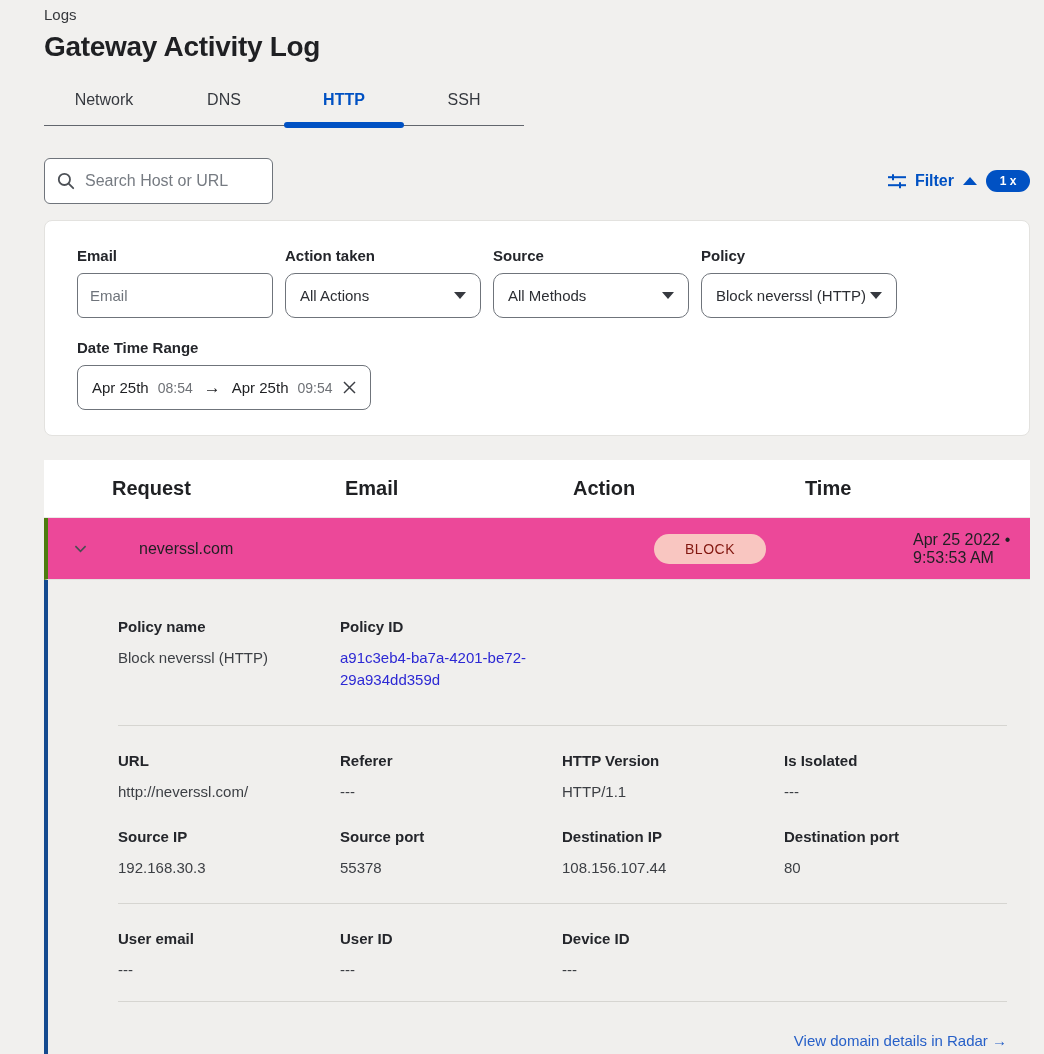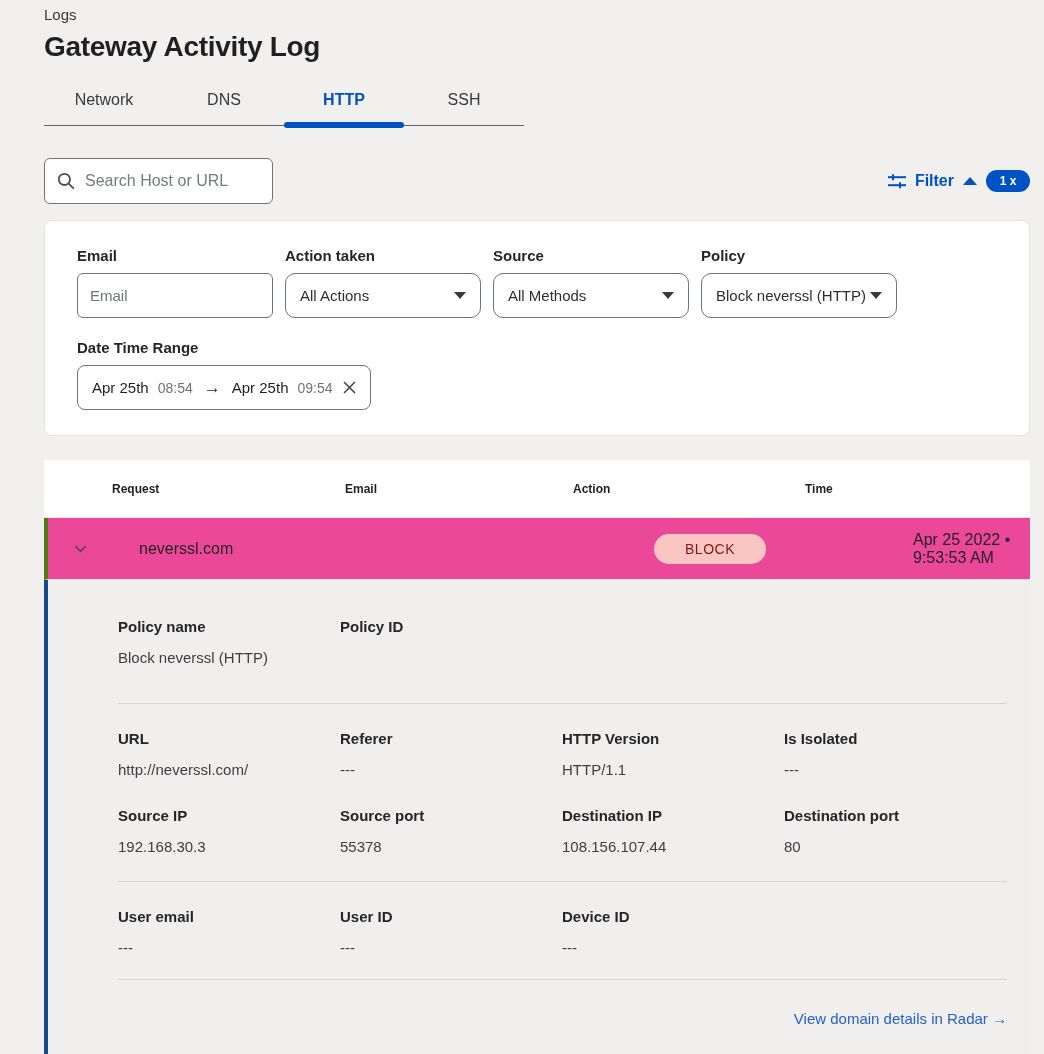--- a/index.html
+++ b/index.html
@@ -40,21 +40,21 @@
   .dt-row { margin-top:21px; }
   .dt-field { width:294px; height:45px; border:1px solid #6f747b; border-radius:8px; background:#fff; display:flex; align-items:center; padding:0 14px; gap:9px; cursor:pointer; }
   .dt-date { font-size:15px; color:#1f2023; }
   .dt-time { font-size:14px; color:#6f7277; }
   .dt-arrow { font-size:17px; color:#1f2023; margin:0 2px; }
   .dt-clear { margin-left:auto; display:flex; align-items:center; cursor:pointer; }
 
   
   .table-card { margin:24px 14px 0 44px; width:986px; }
   .thead { background:#fff; height:58px; display:grid; grid-template-columns:68px 233px 228px 232px auto; align-items:center; border-bottom:1px solid #eae9e6; }
-  .th { font-size:12px; font-weight:bold; color:#1f2023; }
+  .th { font-size:20px; font-weight:bold; color:#1f2023; }
   .trow { background:#ec4899; height:62px; border-left:4px solid #4d7c0f; border-bottom:1px solid #e3e2df; display:grid; grid-template-columns:64px 233px 228px 232px auto; align-items:center; cursor:pointer;gap:27px; }
   .expander { display:flex; justify-content:center; align-items:center; cursor:pointer; }
   .req-cell { font-size:16px; color:#1f2023; }
   .badge-block { display:inline-flex; width:112px; height:30px; border-radius:15px; background:#f9c6c1; color:#821710; font-size:14px; font-weight:normal; letter-spacing:0.5px; align-items:center; justify-content:center; }
   .time-cell { font-size:16px; color:#1f2023; }
 
   
   .expanded { background:#f0efed; border-left:4px solid #154a8f; height:482px; padding:0 23px 0 70px; overflow:hidden; }
   .dgrid { display:grid; grid-template-columns:222px 222px 222px 222px; }
   .ditem .dlabel { font-size:15px; font-weight:bold; color:#24262b; margin-bottom:12px; }
@@ -179,20 +179,21 @@
     </div>
 
     <div class="expanded">
       <div class="dgrid sec-policy">
         <div class="ditem">
           <div class="dlabel">Policy name</div>
           <div class="dvalue">Block neverssl (HTTP)</div>
         </div>
         <div class="ditem">
           <div class="dlabel">Policy ID</div>
+          <div class="dvalue"><a class="link-id">a91c3eb4-ba7a-4201-be72-29a934dd359d</a></div>
         </div>
       </div>
       <div class="divider"></div>
 
       <div class="dgrid sec-url">
         <div class="ditem">
           <div class="dlabel">URL</div>
           <div class="dvalue">http://neverssl.com/</div>
         </div>
         <div class="ditem">

